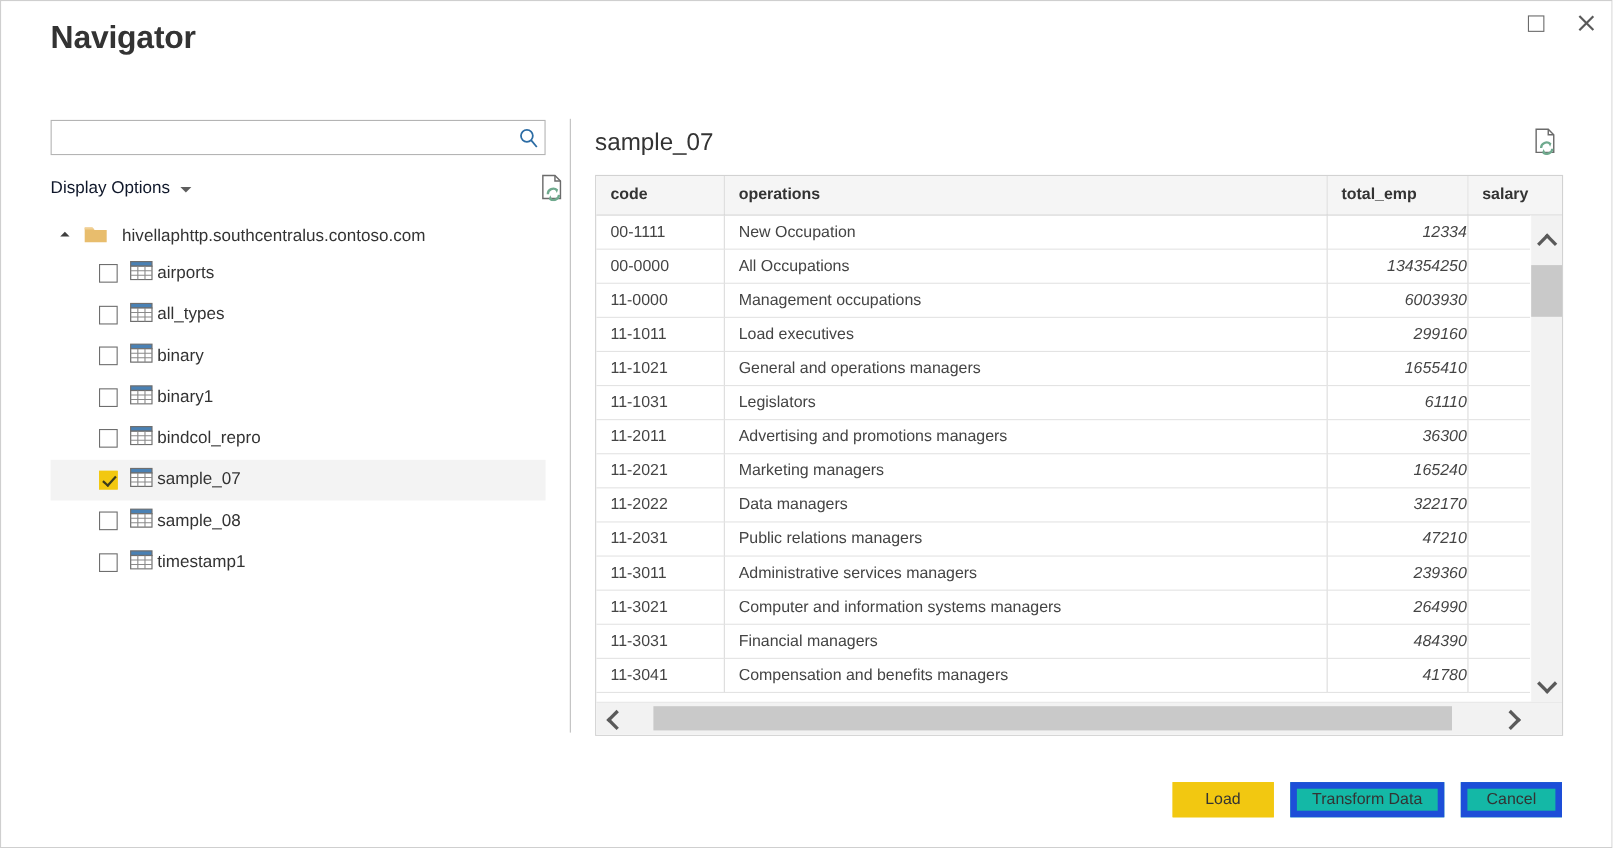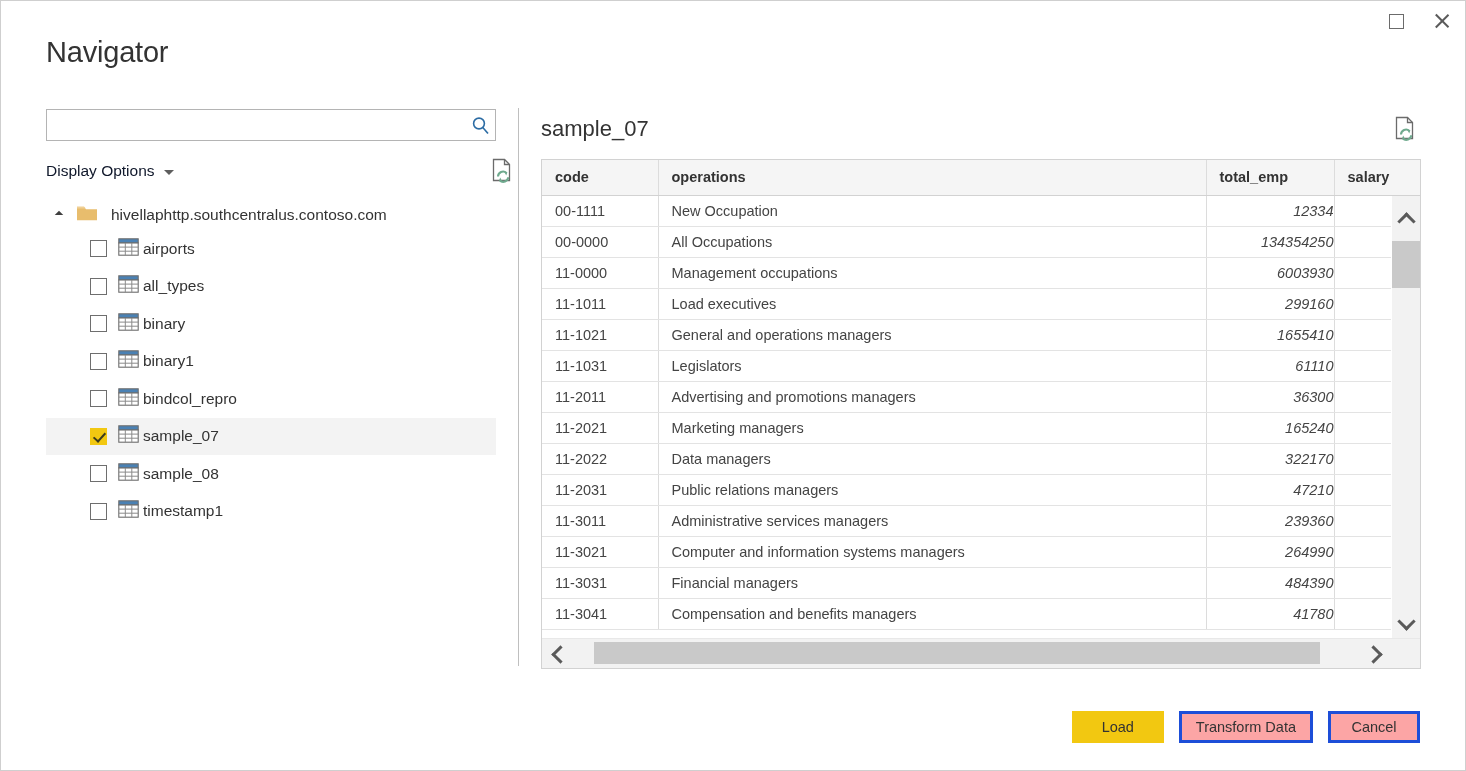--- a/index.html
+++ b/index.html
@@ -37,22 +37,22 @@
   }
   .x-close { position: relative; width: 18px; height: 18px; }
   .x-close::before, .x-close::after {
     content: ""; position: absolute; left: 50%; top: 0;
     width: 1.6px; height: 100%; background: #5a5a5a;
   }
   .x-close::before { transform: translateX(-50%) rotate(45deg); }
   .x-close::after  { transform: translateX(-50%) rotate(-45deg); }
 
   #page-title {
-    position: absolute; left: 45px; top: 35px;
-    font-size: 29px; font-weight: 400; color: #333333;
+    position: absolute; left: 45px; top: 18px;
+    font-size: 29px; font-weight: 700; color: #333333;
     letter-spacing: -0.2px;
   }
 
   
   #leftpane {
     position: absolute; left: 45px; top: 108px;
     width: 452px; height: 550px;
   }
   #searchrow {
     position: relative;
@@ -289,22 +289,22 @@
     position: absolute;
     right: 45px; bottom: 27px;
     display: flex; align-items: flex-end; gap: 15px;
   }
   .btn {
     height: 32px;
     min-width: 92px;
     font-family: "Liberation Sans", sans-serif;
     font-size: 14.5px;
     color: #333333;
-    background: #fca5a5;
-    border: 3px solid #1d4ed8;
+    background: #14b8a6;
+    border: 6px solid #1d4ed8;
     padding: 0 14px;
     cursor: default;
     display: flex; align-items: center; justify-content: center;
   }
   .btn.primary {
     background: #f2c811;
     border: 1px solid #f2c811;
     min-width: 92px;
   }
 </style>

